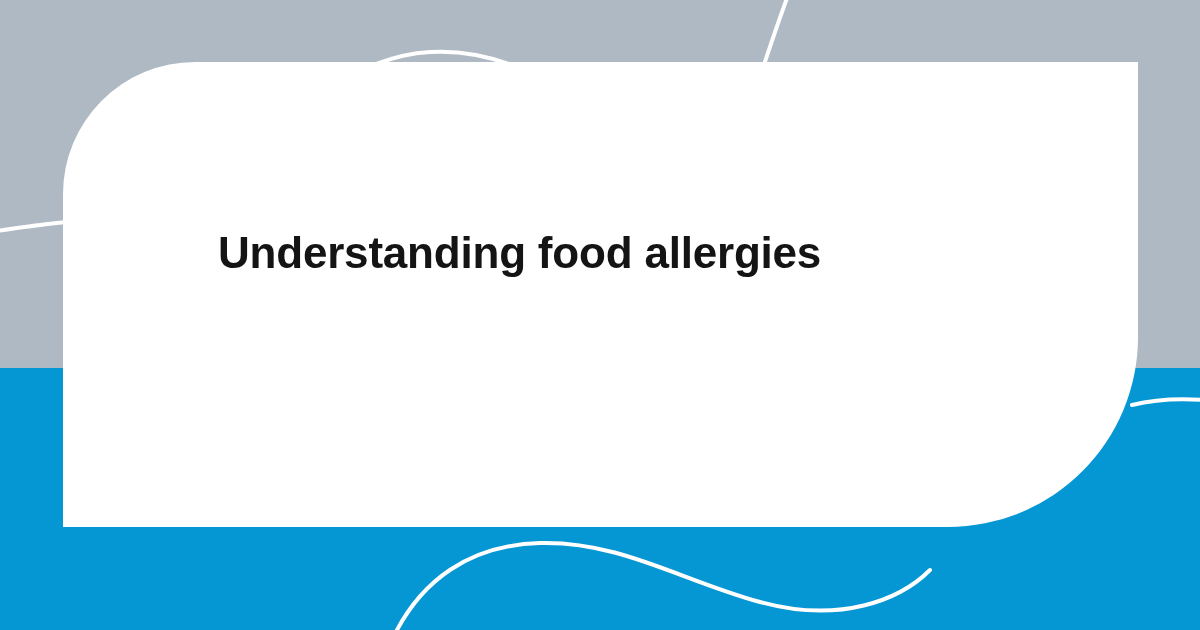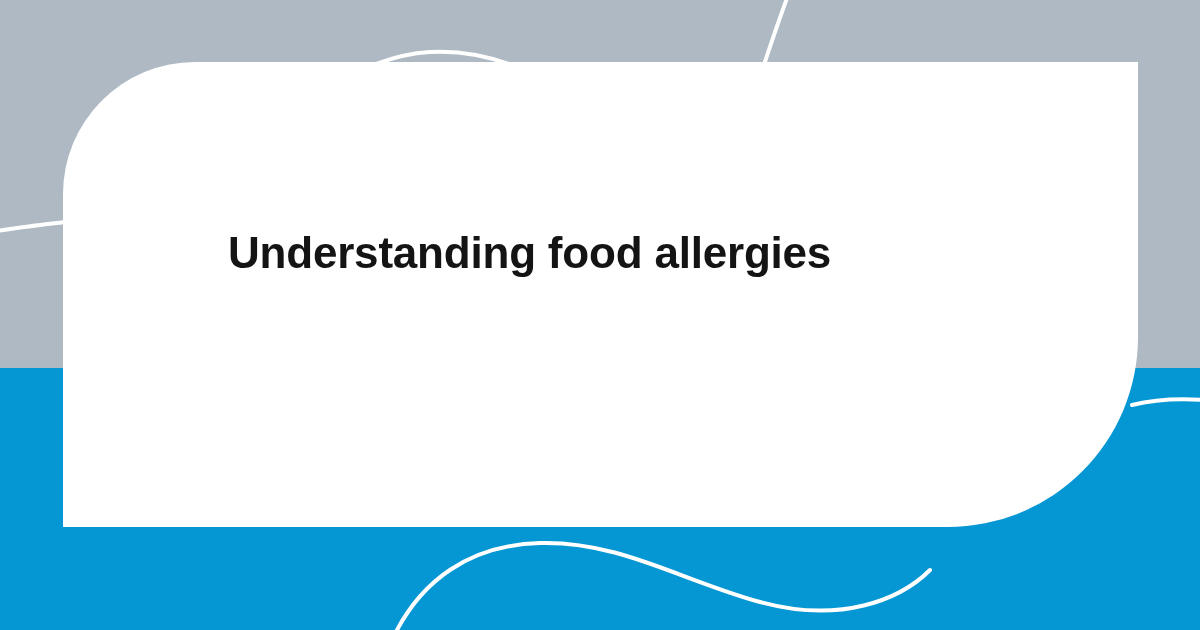--- a/index.html
+++ b/index.html
@@ -21,21 +21,21 @@
   #bg-svg {
     position: absolute;
     left: 0;
     top: 0;
     width: 1200px;
     height: 630px;
     display: block;
   }
   #title-wrap {
     position: absolute;
-    left: 228px;
+    left: 218px;
     top: 228px;
     width: 800px;
     display: flex;
     align-items: flex-start;
   }
   #page-title {
     margin: 0;
     font-family: "Liberation Sans", "DejaVu Sans", sans-serif;
     font-size: 44px;
     font-weight: bold;

